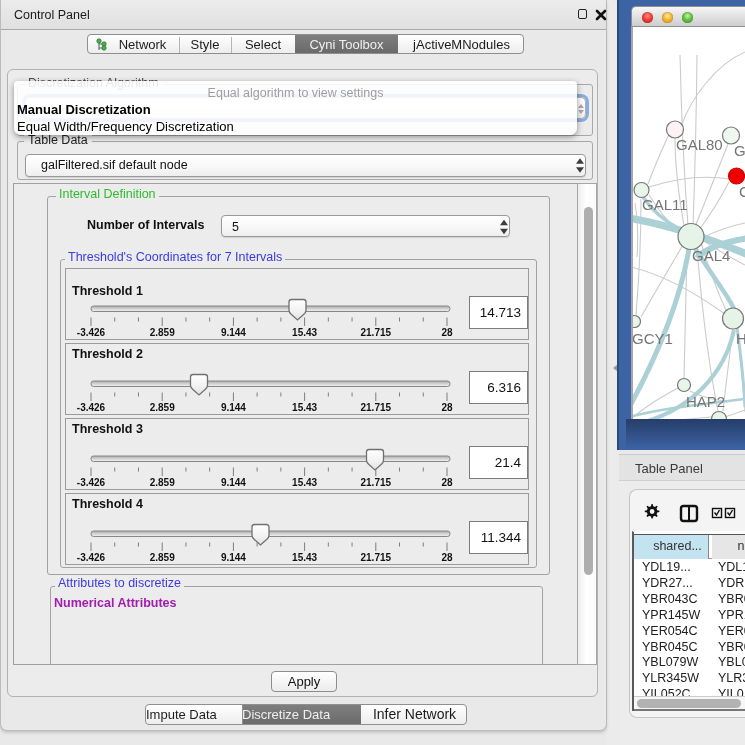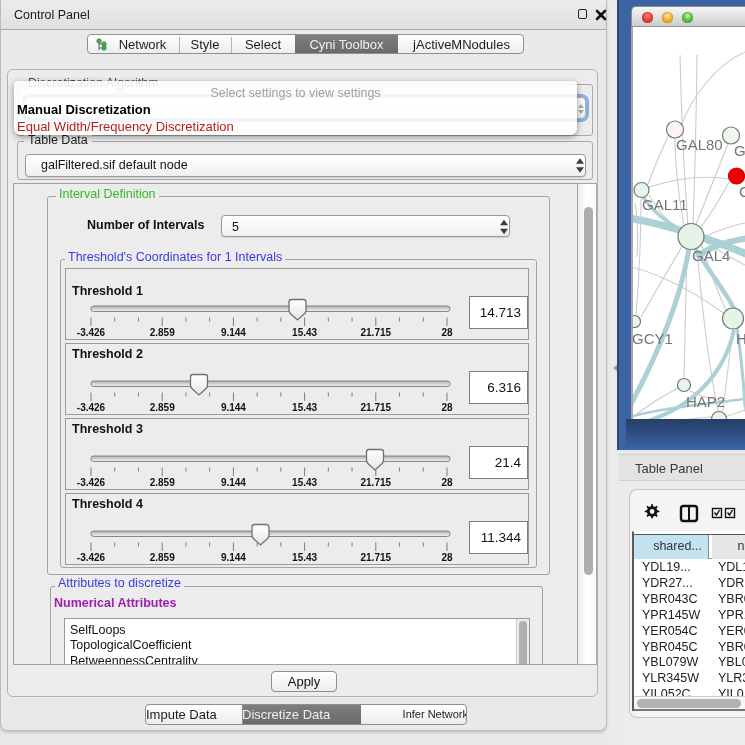--- a/index.html
+++ b/index.html
@@ -166,21 +166,21 @@
 <div class="abs" style="left:73px;top:34px;font-size:12.5px;font-weight:bold;color:#111;">Number of Intervals</div>
 
 <div style="position:absolute;left:207px;top:31px;width:289px;height:22px;background:linear-gradient(#ffffff,#f7f7f7 60%,#eeeeee);border:1px solid #999;border-radius:4px;box-shadow:0 1px 1px rgba(0,0,0,0.12);">
   <div style="position:absolute;left:10px;top:0;line-height:22px;font-size:12.5px;color:#111;white-space:nowrap;">5</div>
   <svg width="12" height="22" style="position:absolute;left:276px;top:0;">
               <path d="M6,3.8 l4,5.4 h-8 z" fill="#3c3c3c"></path>
               <path d="M6,18.2 l-4,-5.4 h8 z" fill="#3c3c3c"></path>
             </svg>
 </div>
 <div class="abs" style="left:46px;top:75px;width:477px;height:309px;border:1px solid #a2a2a2;border-radius:3px;"></div>
-<div class="abs" style="left:51px;top:66px;font-size:12.5px;color:#3a3ae0;background:#ececec;padding:0 3px;">Threshold's Coordinates for 1 Intervals</div>
+<div class="abs" style="left:51px;top:66px;font-size:12.5px;color:#3a3ae0;background:#ececec;padding:0 3px;">Threshold's Coordinates for 7 Intervals</div>
 
 <div style="position:absolute;left:51px;top:84px;width:464px;height:72px;border:1px solid #9b9b9b;background:#ececec;">
   <div style="position:absolute;left:6px;top:3px;font-size:12.5px;font-weight:bold;color:#111;margin-top:12px;">Threshold 1</div>
   <svg width="466" height="73" style="position:absolute;left:0;top:0">
               <defs>
                 <linearGradient id="trk" x1="0" y1="0" x2="0" y2="1">
                   <stop offset="0" stop-color="#a8a8a8"></stop>
                   <stop offset="0.45" stop-color="#cfcfcf"></stop>
                   <stop offset="1" stop-color="#f2f2f2"></stop>
                 </linearGradient>
@@ -342,36 +342,30 @@
               <text x="238.60" y="67" font-size="10" font-weight="bold" fill="#111" text-anchor="middle">15.43</text>
               <text x="309.80" y="67" font-size="10" font-weight="bold" fill="#111" text-anchor="middle">21.715</text>
               <text x="381.00" y="67" font-size="10" font-weight="bold" fill="#111" text-anchor="middle">28</text>
               <path d="M188.50,30.5 h12 a2.5,2.5 0 0 1 2.5,2.5 v8.2 c0,1.8 -1,3.2 -2.4,4.4 l-6.1,5.4 -6.1,-5.4 c-1.4,-1.2 -2.4,-2.6 -2.4,-4.4 v-8.2 a2.5,2.5 0 0 1 2.5,-2.5 z" fill="url(#thm)" stroke="#707070" stroke-width="1.3"></path>
             </svg>
   <div style="position:absolute;left:403px;top:27px;width:51px;height:31px;background:#fff;border:1px solid #7d7d7d;font-size:13.5px;color:#111;text-align:right;line-height:31px;padding-right:6px;box-sizing:content-box;">11.344</div>
 </div>
 <div class="abs" style="left:36px;top:402px;width:493px;height:85px;border:1px solid #a2a2a2;border-radius:3px;"></div>
 <div class="abs" style="left:41px;top:392px;font-size:12.5px;color:#3a3ae0;background:#ececec;padding:0 3px;">Attributes to discretize</div>
 <div class="abs" style="left:40px;top:412px;font-size:12.5px;font-weight:bold;color:#a21caf;">Numerical Attributes</div>
-<div class="abs" style="left:50px;top:434px;width:466px;height:48px;background:#fff;border:1px solid #999;overflow:hidden;">
-<div style="padding:4px 0 0 5px;font-size:12.5px;color:#111;line-height:15.4px;">SelfLoops<br>TopologicalCoefficient<br>BetweennessCentrality</div>
-<div class="abs" style="left:451px;top:0;width:13px;height:48px;background:#ececec;border-left:1px solid #ccc;">
-              <div class="abs" style="left:2px;top:2px;width:8px;height:60px;background:#b0b0b0;border-radius:4px;"></div>
-            </div>
-</div>
 </div>
 <div class="abs" style="left:569px;top:113px;width:20px;height:482px;border:1px solid #a6a6a6;background:linear-gradient(to right,#ededed,#ffffff 45%,#fafafa);">
 <div class="abs" style="left:6px;top:23px;width:8.5px;height:368px;background:#aeaeae;border-radius:4.5px;"></div>
 </div>
 <div class="abs" style="left:263px;top:601px;width:66px;height:21px;background:linear-gradient(#ffffff,#ececec);border:1px solid #8d8d8d;border-radius:4px;text-align:center;line-height:20px;font-size:13px;color:#111;">Apply</div>
 </div>
 <div class="abs" style="left:144px;top:704px;width:322px;height:21px;background:linear-gradient(#ffffff,#ededed);border:1px solid #8f8f8f;border-radius:4px;overflow:hidden;">
 <div class="abs" style="left:0px;top:0;width:96px;height:100%;color:#1c1c1c;text-align:left;line-height:19px;font-size:13px;">Impute Data</div>
 <div class="abs" style="left:96px;top:0;width:119px;height:100%;background:linear-gradient(#7e7e7e,#6a6a6a);color:#f0f0f0;text-align:left;line-height:19px;font-size:13px;">Discretize Data</div>
-<div class="abs" style="left:215px;top:0;width:107px;height:100%;color:#1c1c1c;text-align:right;line-height:19px;font-size:11px;">Infer Network</div>
+<div class="abs" style="left:215px;top:0;width:107px;height:100%;color:#1c1c1c;text-align:center;line-height:19px;font-size:14px;">Infer Network</div>
 <div class="abs" style="left:96px;top:0;width:1px;height:21px;background:#8f8f8f;"></div>
 </div>
 </div>
 <div class="abs" style="left:14px;top:81px;width:563px;height:53.5px;background:rgba(255,255,255,0.88);border-radius:4px 4px 7px 7px;box-shadow:0 2px 6px rgba(0,0,0,0.4);">
-<div class="abs" style="left:0;top:5px;width:100%;text-align:center;font-size:12.5px;color:#9e9e9e;">Select settings to view settings</div>
+<div class="abs" style="left:0;top:5px;width:100%;text-align:center;font-size:12.5px;color:#9e9e9e;">Equal algorithm to view settings</div>
 <div class="abs" style="left:3px;top:21px;font-size:13px;font-weight:bold;color:#000;">Manual Discretization</div>
-<div class="abs" style="left:3px;top:38px;font-size:13px;color:#b91c1c;">Equal Width/Frequency Discretization</div>
+<div class="abs" style="left:3px;top:38px;font-size:13px;color:#000000;">Equal Width/Frequency Discretization</div>
 </div>
 </div>
 </body></html>

